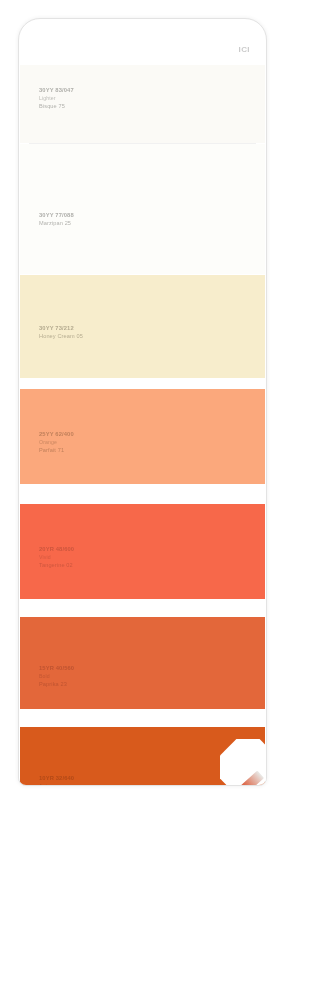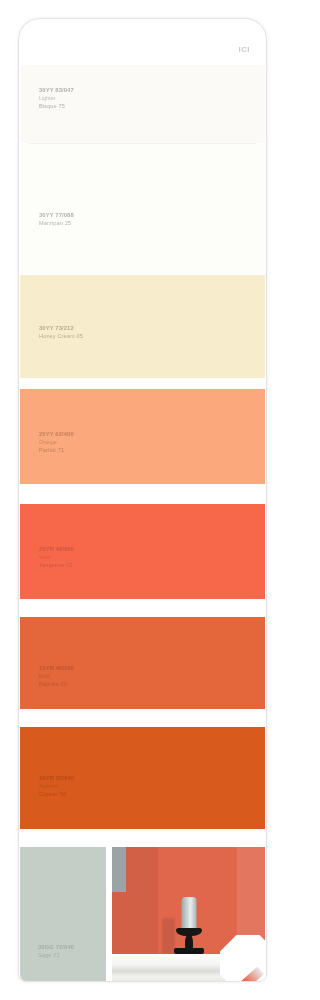--- a/index.html
+++ b/index.html
@@ -14,21 +14,21 @@
     font-family: "Liberation Sans", sans-serif;
     position: relative;
   }
 
   
   #swatch-card {
     position: absolute;
     left: 18px;
     top: 18px;
     width: 249px;
-    height: 964px;
+    height: 768px;
     background: #ffffff;
     border-radius: 22px 22px 8px 8px;
     border: 1px solid #e3e3e3;
     box-shadow: 0 0 4px rgba(0,0,0,0.07);
     overflow: hidden;
     box-sizing: border-box;
   }
 
   
   .brand-mark {

